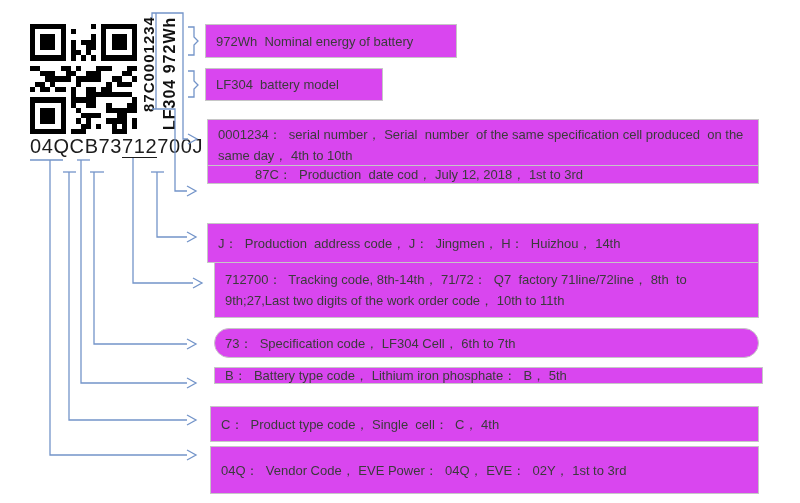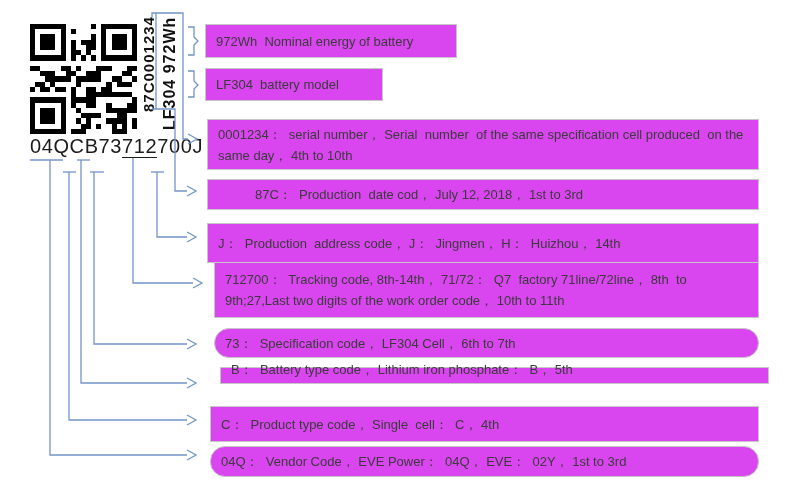--- a/index.html
+++ b/index.html
@@ -20,27 +20,27 @@
   .overlay{position:absolute;left:0;top:0;pointer-events:none;}
   .overlay path{stroke:#7394c9;stroke-width:1.3;fill:none;}
 
   .abox{position:absolute;border:1px solid #c6c6c6;background:#d946ef;display:flex;
         align-items:center;padding:3px 10px;font-size:13px;color:#3b3b3b;
         line-height:21px;box-sizing:border-box;}
   .abox span{white-space:pre-wrap;}
   .b1 {left:205px;top:24px;width:252px;height:34px;}
   .b2 {left:205px;top:68px;width:178px;height:33px;}
   .b3 {left:207px;top:119px;width:552px;height:51px;}
-  .b4 {left:207px;top:179px;width:552px;height:31px;padding-left:47px;}
+  .b4 {left:207px;top:165px;width:552px;height:19px;padding-left:47px;}
   .b5 {left:207px;top:223px;width:552px;height:40px;}
   .b6 {left:214px;top:262px;width:545px;height:56px;}
   .b7 {left:214px;top:328px;width:545px;height:30px;border-radius:15px;}
-  .b8 {left:220px;top:367px;width:549px;height:17px;align-items:flex-end;}
+  .b8 {left:214px;top:367px;width:549px;height:17px;}
   .b9 {left:210px;top:406px;width:549px;height:36px;}
-  .b10{left:210px;top:446px;width:549px;height:31px;border-radius:15px;}
+  .b10{left:210px;top:446px;width:549px;height:48px;}
 </style>
 </head>
 <body>
 
 <div class="canvas">
 
   <svg class="qr" width="107" height="110" viewBox="0 0 21 21" preserveAspectRatio="none" shape-rendering="crispEdges">
       <rect x="0" y="0" width="1" height="1" fill="#000"></rect>
       <rect x="1" y="0" width="1" height="1" fill="#000"></rect>
       <rect x="2" y="0" width="1" height="1" fill="#000"></rect>

